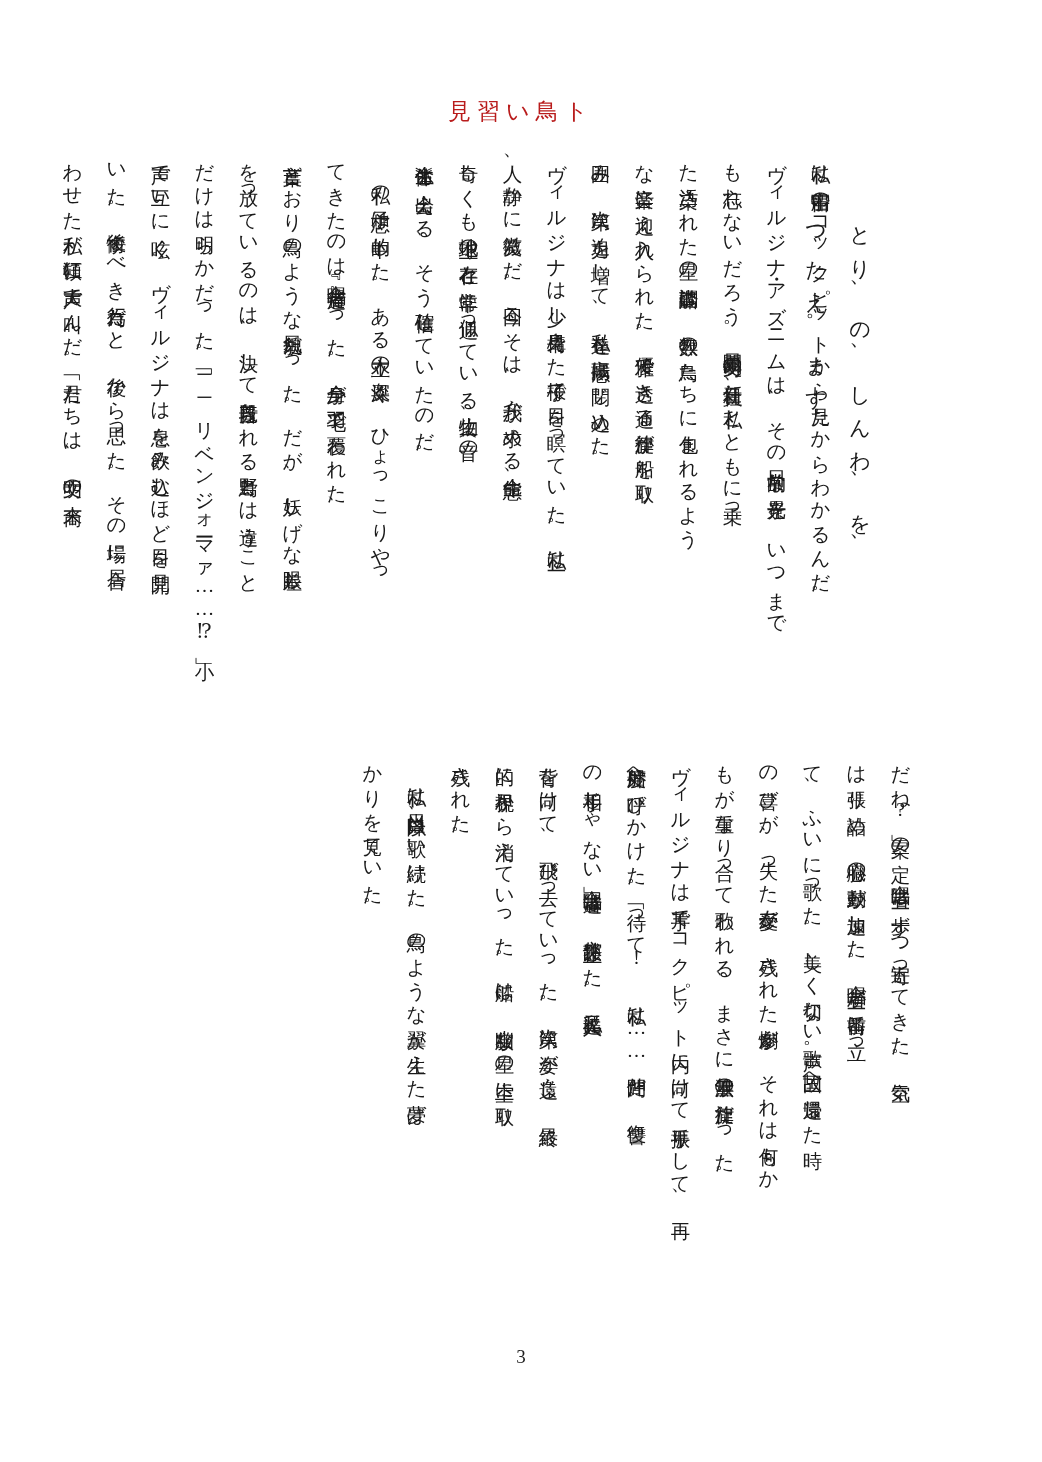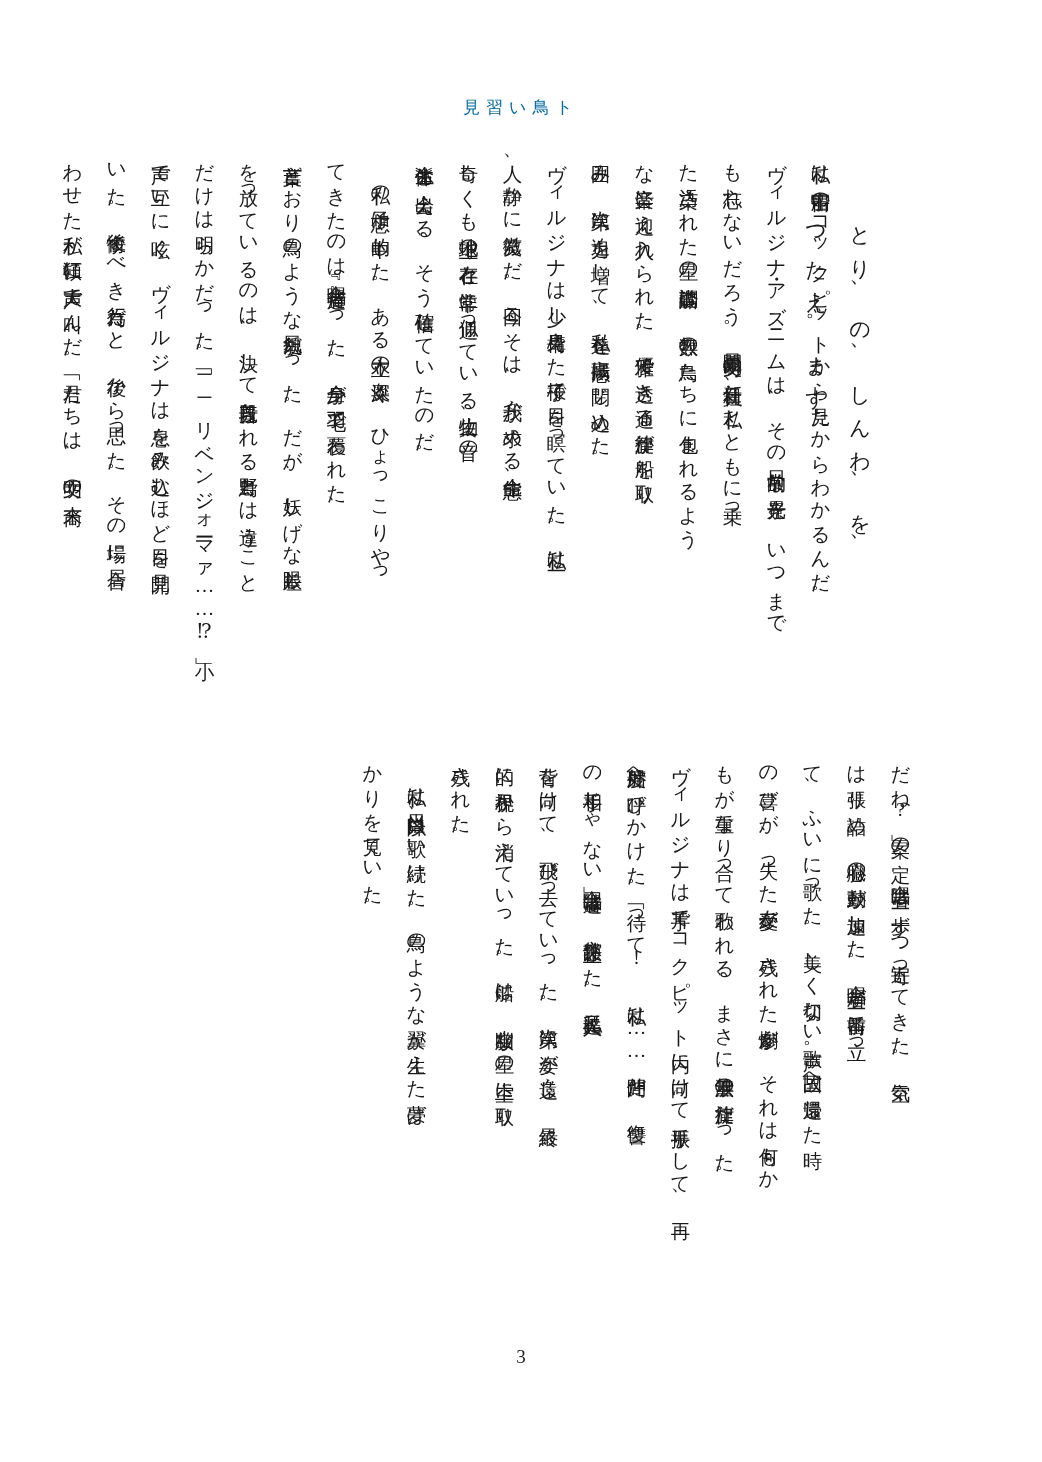--- a/index.html
+++ b/index.html
@@ -20,23 +20,23 @@
     box-sizing: border-box;
   }
 
   
   .running-head {
     position: absolute;
     top: 96px;
     left: 0;
     width: 1042px;
     text-align: center;
-    font-size: 17px;
+    font-size: 23px;
     letter-spacing: 6px;
-    color: #0369a1;
+    color: #b91c1c;
     font-family: "Liberation Serif", "DejaVu Serif", serif;
   }
 
   
   .folio {
     position: absolute;
     bottom: 94px;
     left: 0;
     width: 1042px;
     text-align: center;

